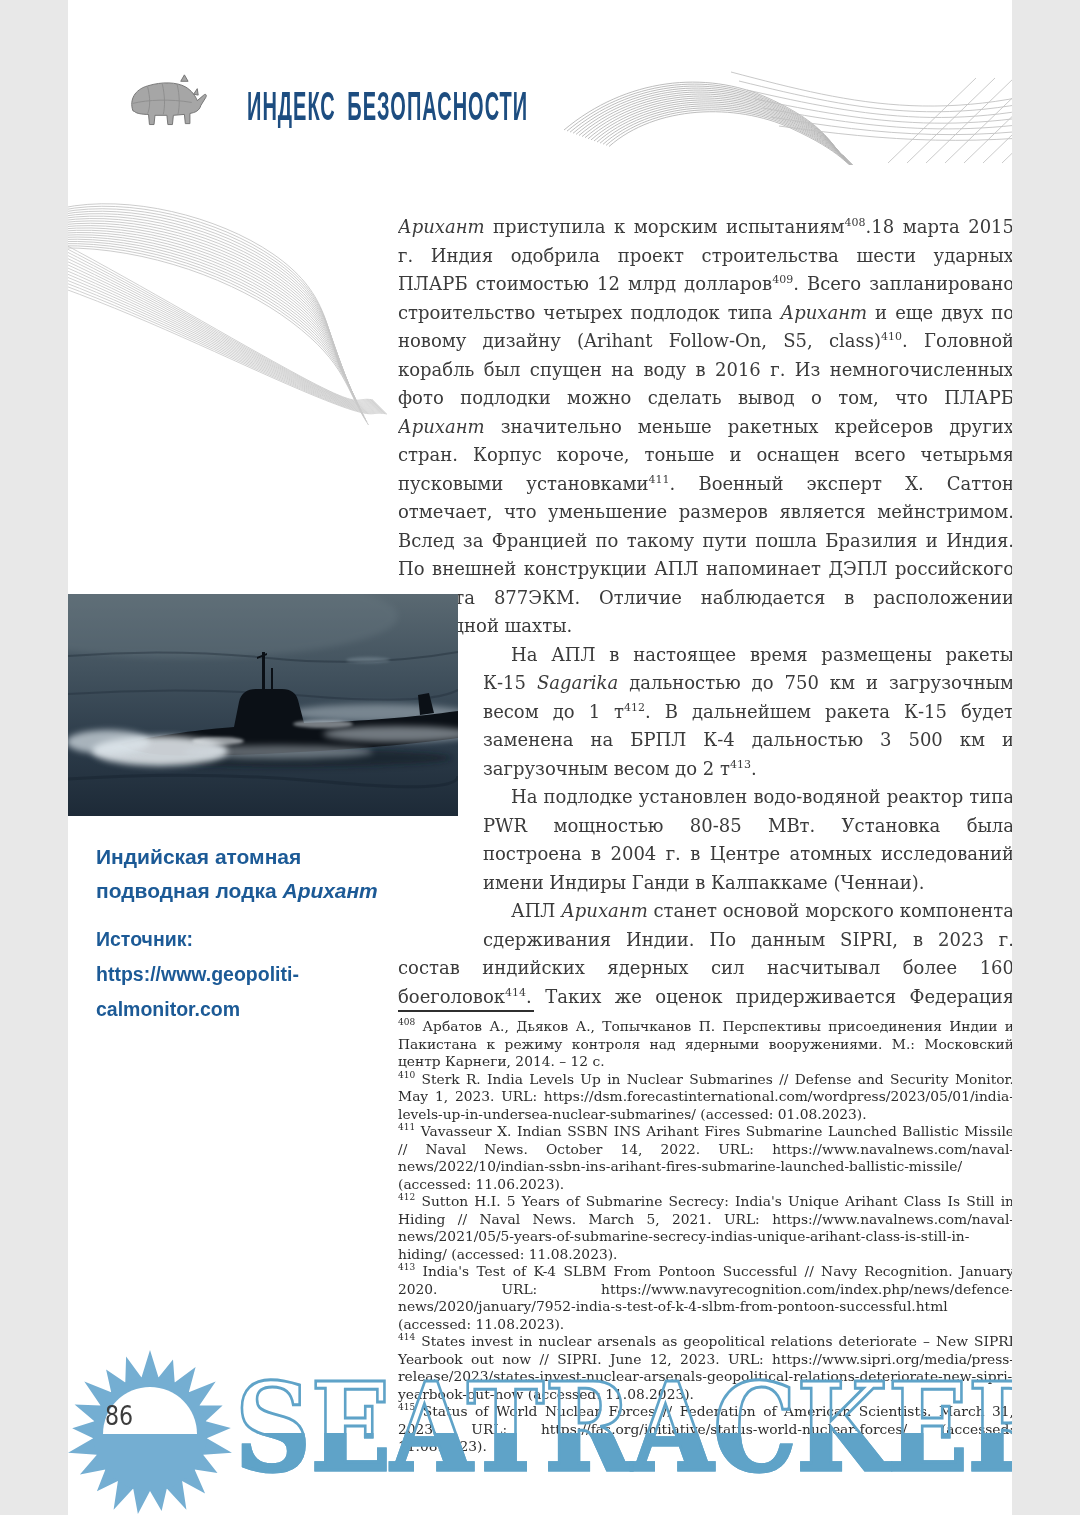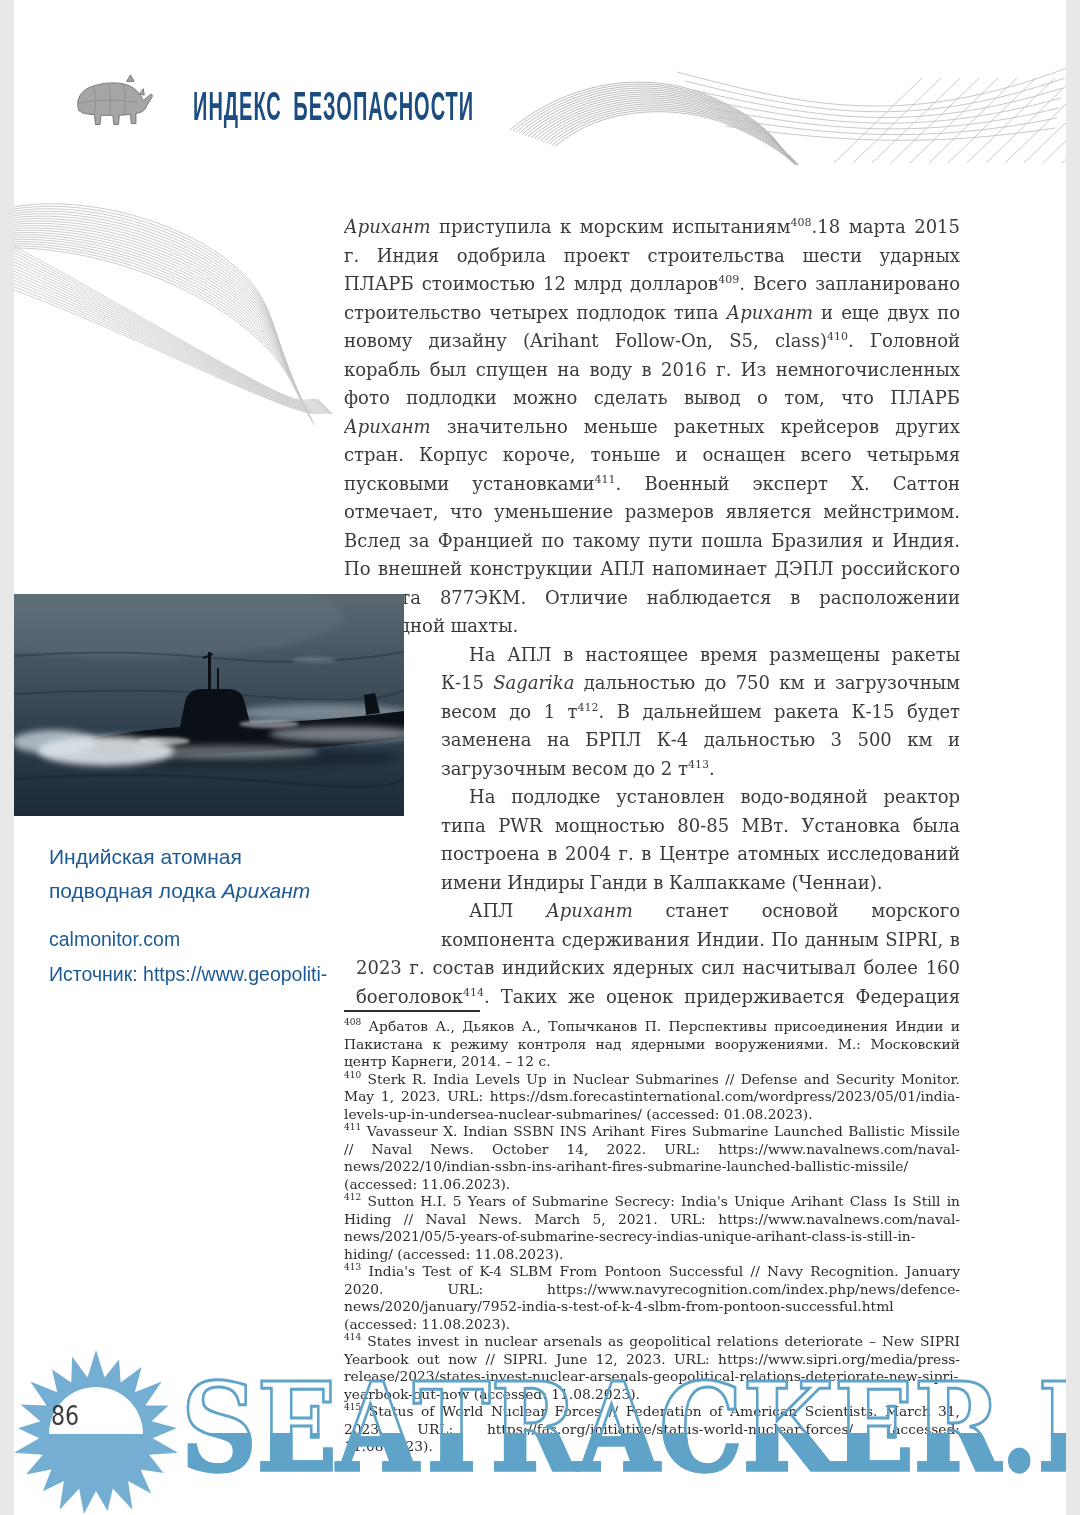--- a/index.html
+++ b/index.html
@@ -1,18 +1,18 @@
 <!DOCTYPE html>
 <html lang="ru"><head>
 <meta charset="utf-8">
 <style>
   * { margin:0; padding:0; box-sizing:border-box; }
   html,body { background:#e8e8e8; }
   .page {
-    position:relative; width:1052px; height:1515px; margin:0 auto;
+    position:relative; width:944px; height:1515px; margin:0 auto;
     background:#ffffff; overflow:hidden;
     font-family:"DejaVu Serif", serif;
   }
   
   .rhino { position:absolute; left:52px; top:72px; }
   .journal-title {
     position:absolute; left:179px; top:84px;
     font-family:"Liberation Sans", sans-serif; font-weight:700;
     font-size:40px; letter-spacing:2px; word-spacing:10px;
     color:#1d4d80; white-space:nowrap;
@@ -20,29 +20,29 @@
   }
   .top-waves { position:absolute; left:488px; top:60px; }
   .left-waves { position:absolute; left:0; top:188px; }
   
   .article {
     position:absolute; left:330px; top:213px; width:616px; height:797px;
     overflow:hidden; text-align:justify;
     font-size:18px; line-height:28.5px; color:#3b3b3b;
   }
   .body-p { margin:0; }
-  .body-p.indent { text-indent:28px;margin-left:12px; }
+  .body-p.indent { text-indent:28px; }
   .body-p.with-float::before { content:""; float:left; width:85px; height:286px; }
   .body-p sup { font-size:11px; line-height:0; }
   
   .photo { position:absolute; left:0; top:594px; width:390px; height:222px; display:block; }
   .caption {
-    position:absolute; left:35px; top:840px; width:292px;
+    position:absolute; left:28px; top:840px; width:292px;
     font-family:"Liberation Sans", sans-serif; color:#1c5a96;
-    font-size:21px; line-height:34px;
+    font-size:21px; line-height:34px;font-weight:bold;
   }
   .caption .source { margin-top:14px; font-size:19.5px; line-height:35px; }
   
   .footnotes { position:absolute; left:330px; top:1010px; width:616px; }
   .fn-divider { width:136px; border-top:2px solid #2f2f2f; margin-bottom:6px; }
   .fn {
     font-size:13.8px; line-height:17.5px; color:#2d2d2d;
     text-align:justify; overflow-wrap:anywhere;
   }
   .fn sup { font-size:9px; line-height:0; }
@@ -199,22 +199,22 @@
     <ellipse cx="330" cy="140" rx="75" ry="8" fill="#d7e1e8" opacity=".5" filter="url(#soft)"></ellipse>
     <ellipse cx="255" cy="130" rx="30" ry="4" fill="#e4ebf0" opacity=".5" filter="url(#soft2)"></ellipse>
     <ellipse cx="150" cy="147" rx="26" ry="4" fill="#eef3f6" opacity=".6" filter="url(#soft2)"></ellipse>
     <ellipse cx="300" cy="66" rx="22" ry="3" fill="#8fa0ab" opacity=".4" filter="url(#soft2)"></ellipse>
   </svg>
 
   <div class="caption">
     <div>Индийская атомная</div>
     <div><span>подводная лодка </span><i>Арихант</i></div>
     <div class="source">
+      <div>Источник: https://www.geopoliti-</div>
       <div>calmonitor.com</div>
-      <div>Источник: https://www.geopoliti-</div>
     </div>
   </div>
 
   <section class="footnotes">
     <div class="fn-divider"></div>
     <div id="fn-list">
       <p class="fn"><sup class="fn-num">408</sup> <span class="fn-text">Арбатов А., Дьяков А., Топычканов П. Перспективы присоединения Индии и Пакистана к режиму контроля над ядерными вооружениями. М.: Московский центр Карнеги, 2014. – 12 с.</span></p>
 
 
       <p class="fn"><sup class="fn-num">410</sup> <span class="fn-text">Sterk R. India Levels Up in Nuclear Submarines // Defense and Security Monitor. May 1, 2023. URL: https://dsm.forecastinternational.com/wordpress/2023/05/01/india-levels-up-in-undersea-nuclear-submarines/ (accessed: 01.08.2023).</span></p>

